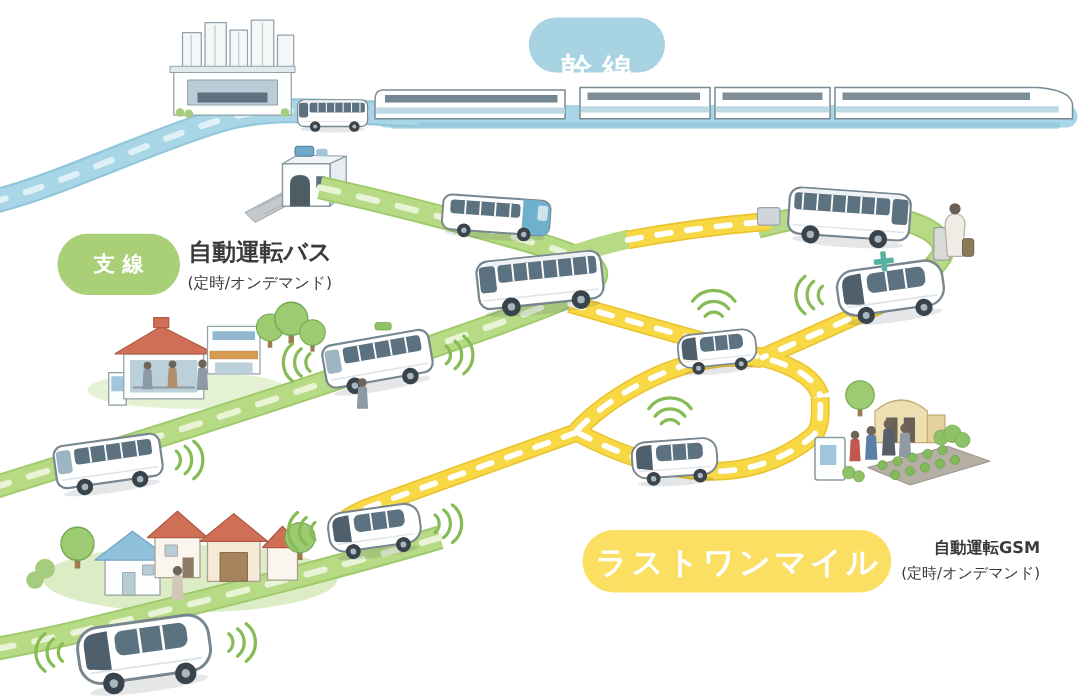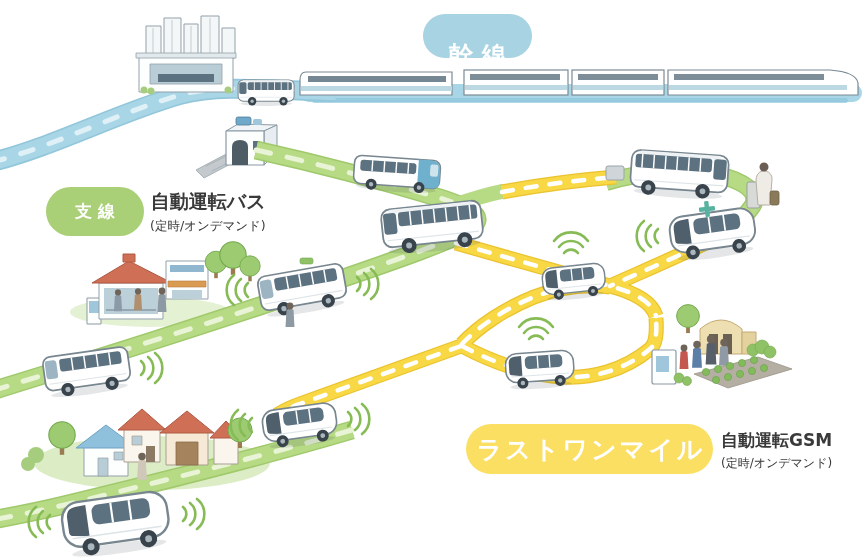--- a/index.html
+++ b/index.html
@@ -14,21 +14,21 @@
   .pill-branch{left:46px;top:187px;width:98px;height:49px;font-size:17px;}
   .pill-branch span{letter-spacing:6px;margin-right:-6px;}
   .pill-last{left:466px;top:424px;width:247px;height:50px;font-size:25px;text-align:center;}
   .pill-last span{letter-spacing:3px;margin-right:-3px;}
   .note{position:absolute;color:#3a3a3a;}
   .note .t{font-weight:bold;text-align:right;}
   .note-branch{left:150px;top:189px;}
   .note-branch .t{font-size:19px;}
   .note-branch .s{font-size:12.5px;margin-top:3px;}
   .note-last{left:721px;top:429px;}
-  .note-last .t{font-size:17px;}
+  .note-last .t{font-size:13px;}
   .note-last .s{font-size:12px;margin-top:3px;}
 </style>
 </head>
 <body>
 
 <div class="stage">
 
 <svg width="865" height="558" viewBox="0 0 865 558">
   <defs>
     <g id="shuttle">

